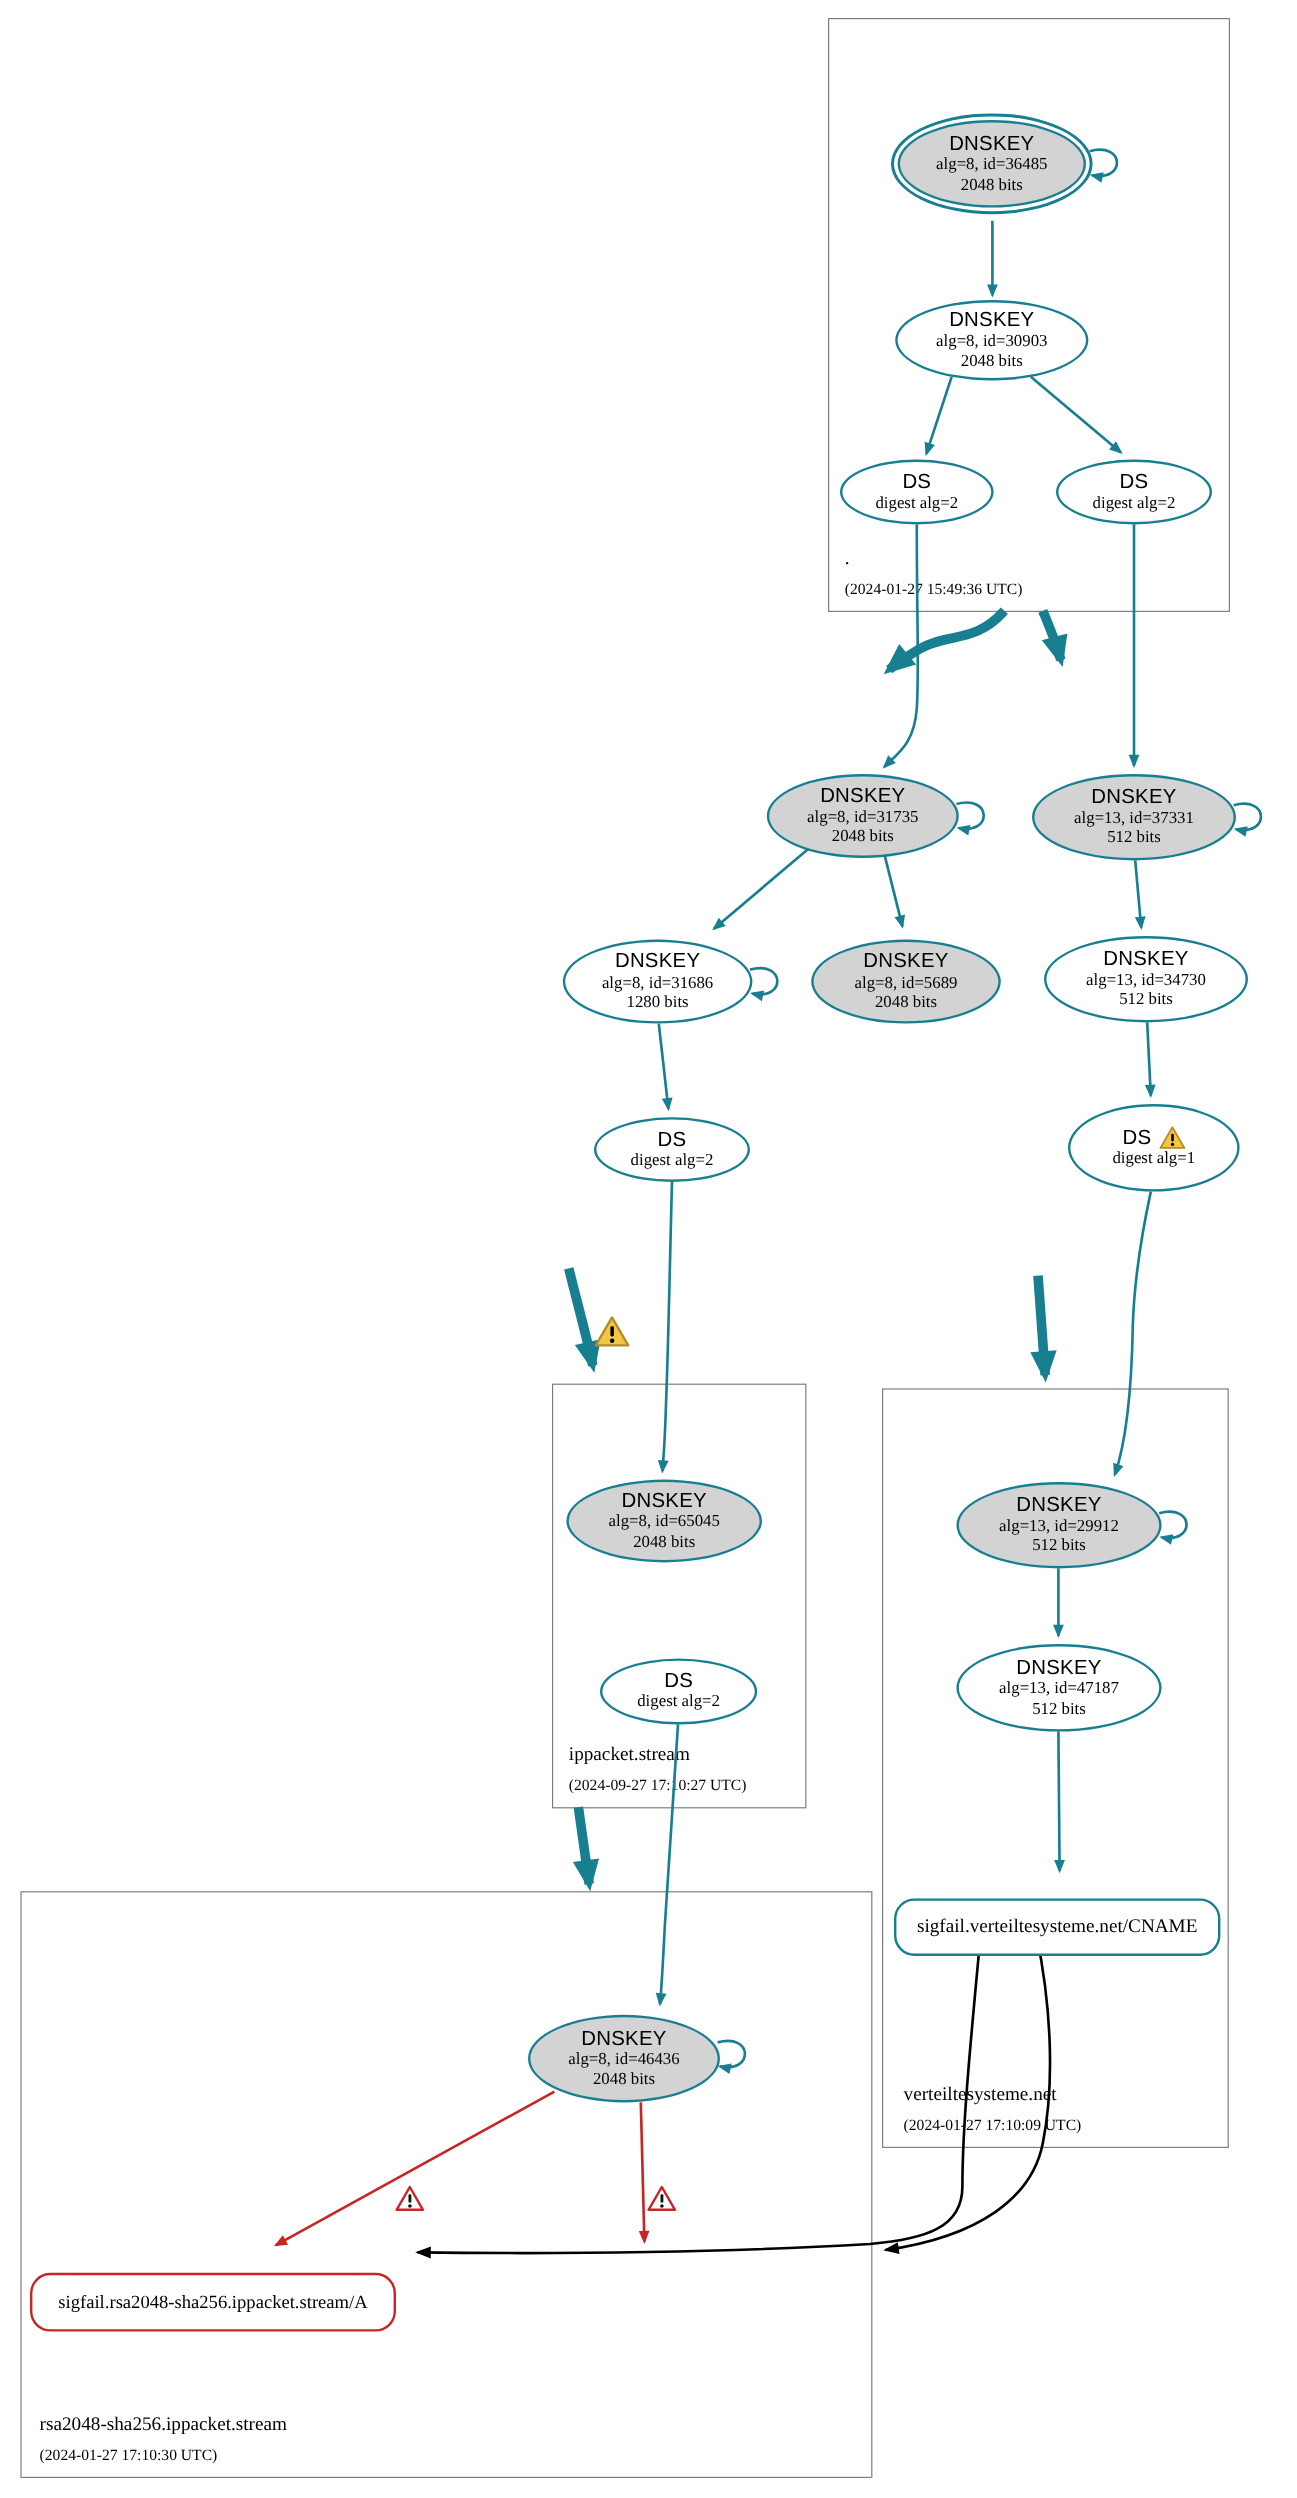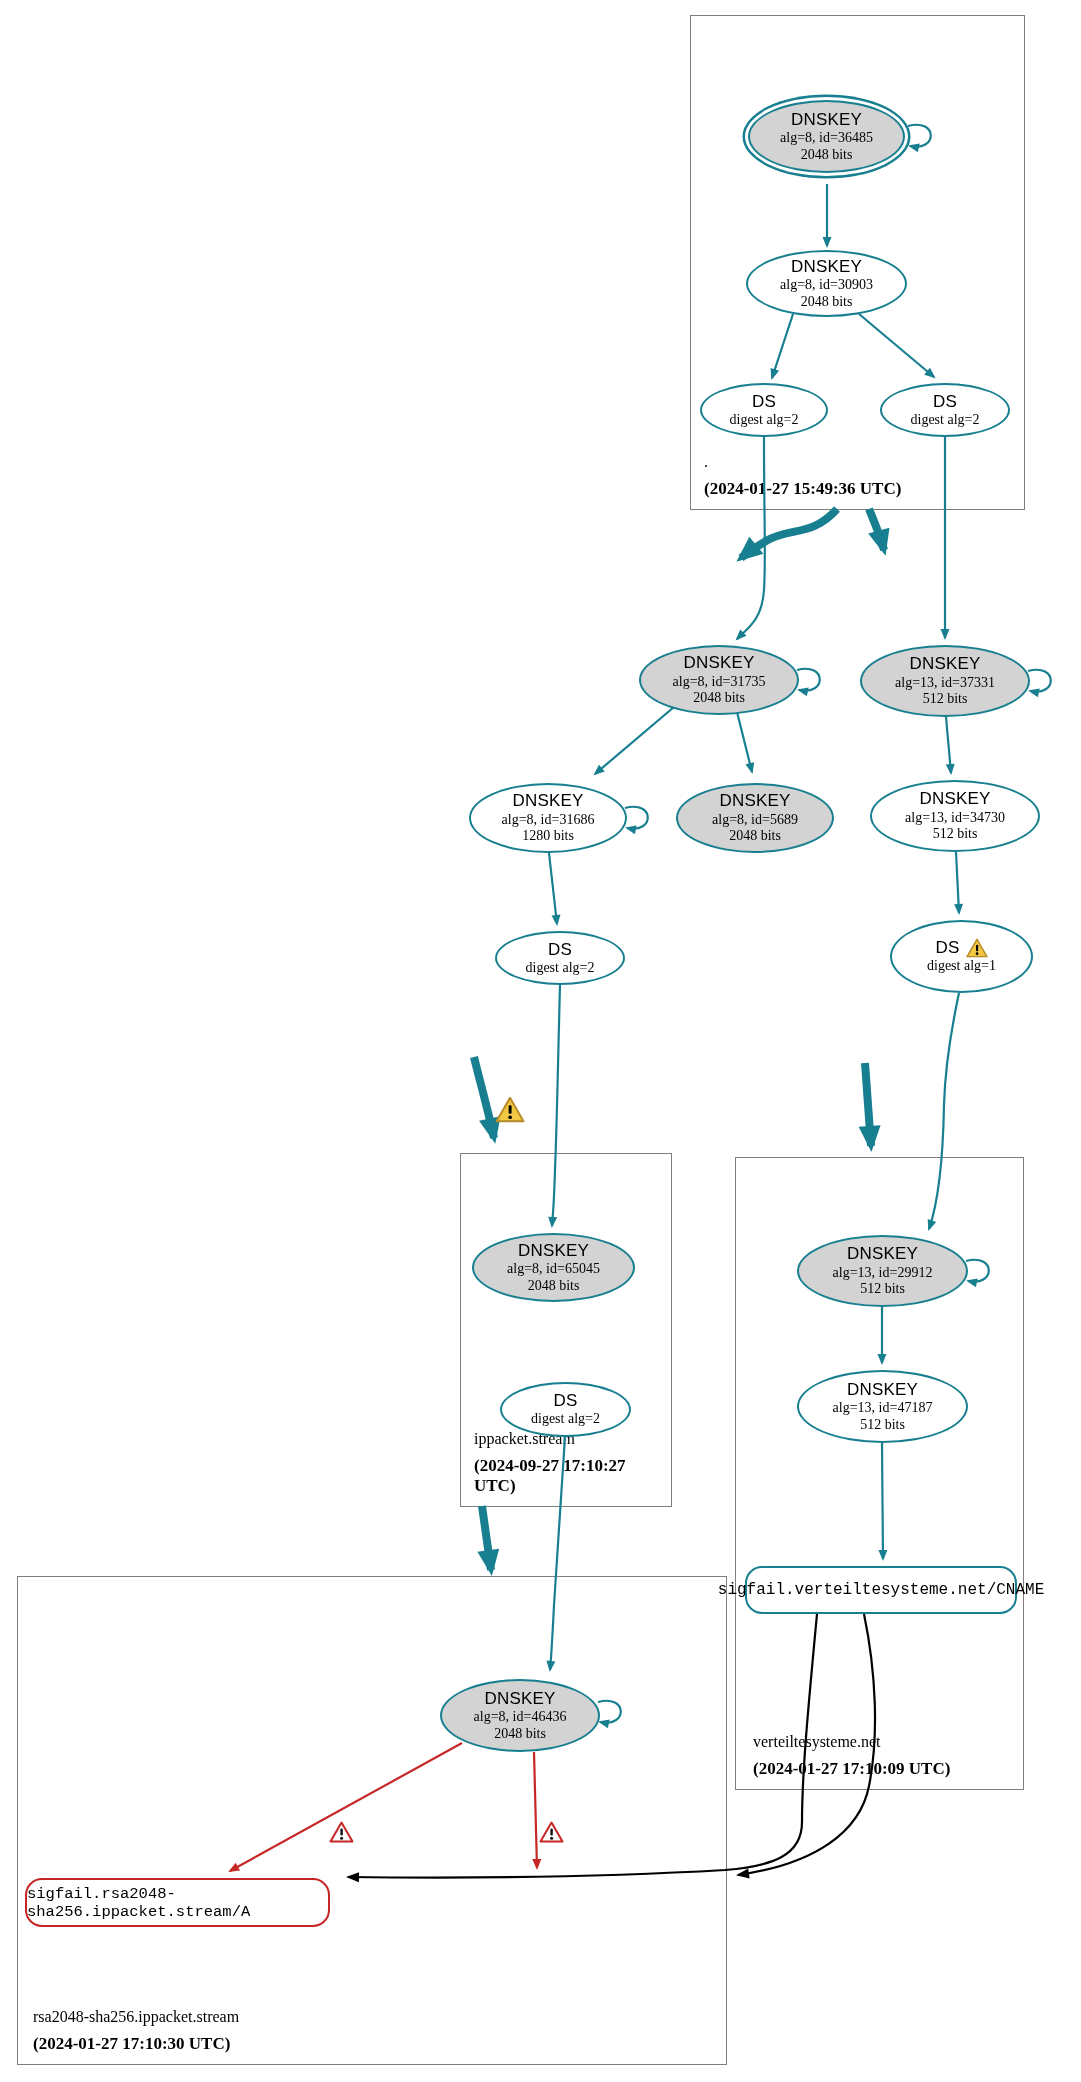--- a/index.html
+++ b/index.html
@@ -1,33 +1,33 @@
 <!DOCTYPE html>
 <html><head>
 <meta charset="utf-8">
 <style>
   html,body{margin:0;padding:0;background:#fff;}
   #stage{position:relative;width:1081px;height:2082px;background:#fff;
          font-family:"Liberation Serif", serif;color:#000;overflow:hidden;}
   .zbox{position:absolute;border:1px solid #7f7f7f;background:transparent;z-index:0;}
   .zlabel{position:absolute;left:13px;bottom:10px;text-align:left;}
   .zname{font-size:16px;margin-bottom:8px;}
-  .zts{font-size:17px;font-weight:bold;}
+  .zts{font-size:13px;}
   #edges{position:absolute;left:0;top:0;z-index:1;}
   .node{position:absolute;z-index:2;display:flex;flex-direction:column;align-items:center;
         justify-content:center;text-align:center;background:#fff;border:2.5px solid #177f90;
         border-radius:50%;box-sizing:border-box;line-height:1.18;}
   .node.gray{background:#d3d3d3;}
   .node.ksk{box-shadow:0 0 0 3px #ffffff,0 0 0 5.5px #177f90;}
   .nt{font-family:"Liberation Sans",sans-serif;font-size:17px;letter-spacing:.2px;
       display:flex;align-items:center;gap:6px;justify-content:center;}
   .nd{font-size:14px;}
   .rrset{position:absolute;z-index:2;display:flex;align-items:center;justify-content:center;
          background:#fff;border-radius:17px;box-sizing:border-box;
-         font-family:Liberation Mono, monospace;font-size:15.5px;}
+         font-family:Liberation Serif, serif;font-size:15.5px;margin-top:16px;}
   .rrset.teal{border:2.5px solid #177f90;}
   .rrset.red{border:2.5px solid #c62626;}
   .warn{position:absolute;z-index:3;}
 </style>
 </head>
 <body>
 
 <div id="stage">
 
   <div class="zbox" style="left:690px;top:15px;width:333px;height:493px">

